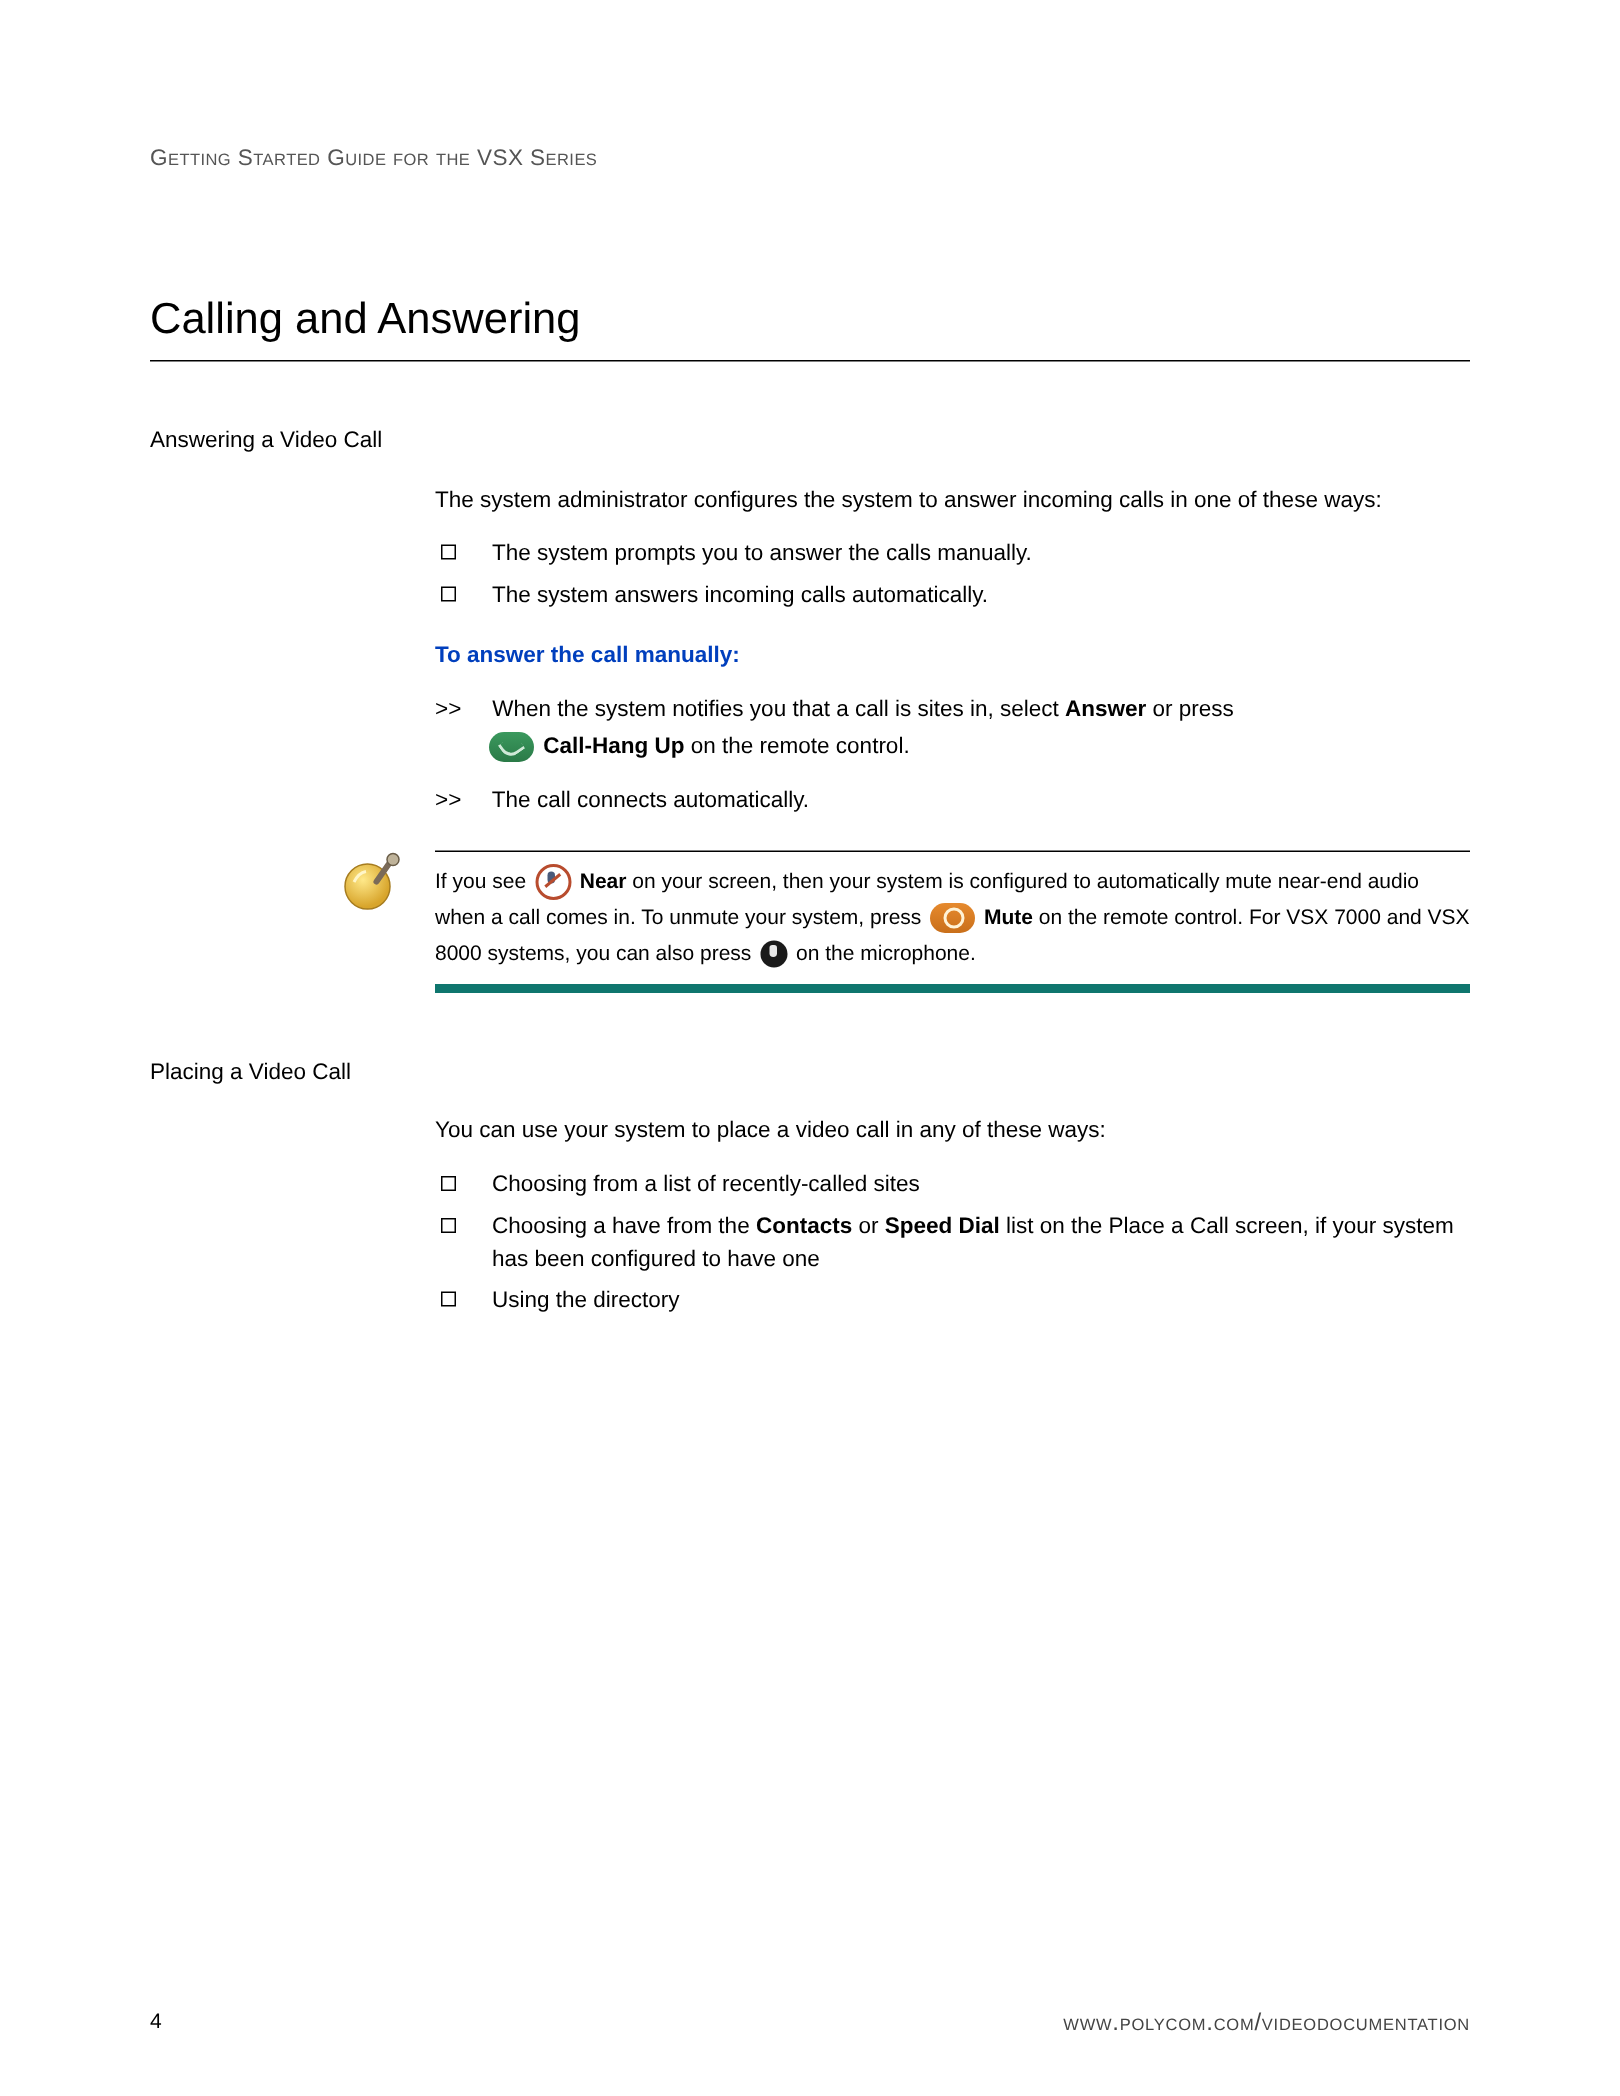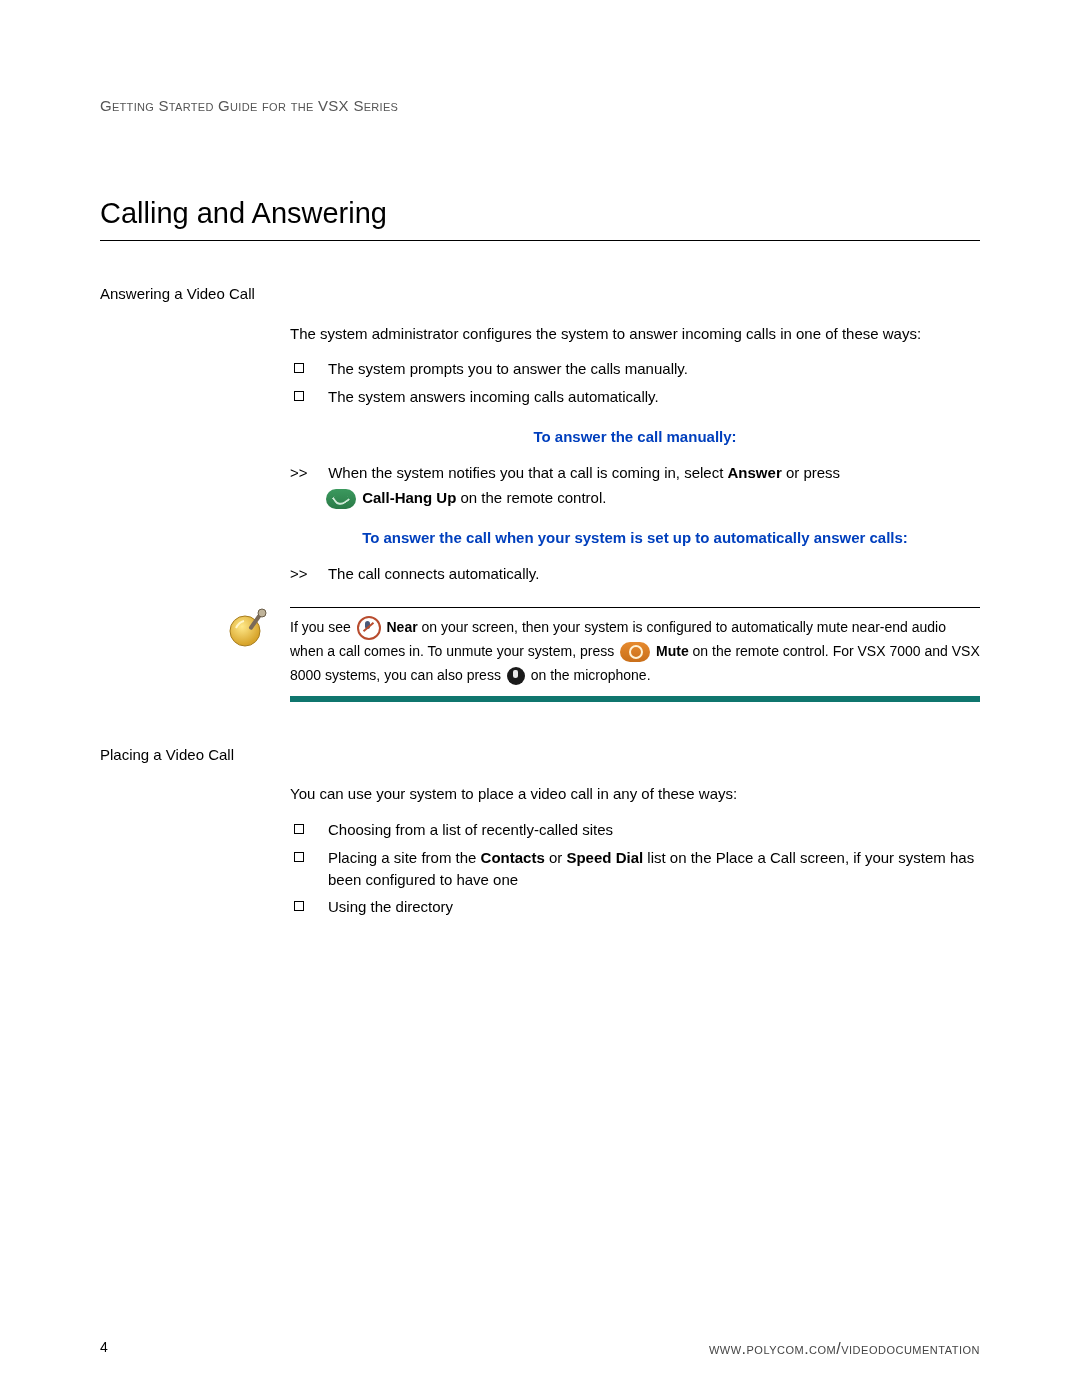--- a/index.html
+++ b/index.html
@@ -38,21 +38,20 @@
     margin: 42px 0 18px 0;
   }
   .body-col {
     margin-left: 190px;
   }
   p { margin: 0 0 14px 0; }
   .blue-head {
     color: #003fbd;
     font-weight: bold;
     margin: 18px 0 14px 0;
-    text-align: center;
   }
   ul.sq {
     list-style: none;
     padding: 0;
     margin: 0 0 10px 0;
   }
   ul.sq > li {
     position: relative;
     padding-left: 38px;
     margin-bottom: 6px;
@@ -225,29 +224,28 @@
     <ul class="sq">
       <li>The system prompts you to answer the calls manually.</li>
       <li>The system answers incoming calls automatically.</li>
     </ul>
 
     <p class="blue-head">To answer the call manually:</p>
 
     <div class="step-row">
       <span class="step-arrows">&gt;&gt;</span>
       <span class="step-body">
-        <span>When the system notifies you that a call is coming in, select </span><b>Answer</b><span> or press </span>
+        <span>When the system notifies you that a call is sites in, select </span><b>Answer</b><span> or press </span>
       </span>
       <div class="step-indent">
         <span class="ic ic-call"></span>
         <b>Call-Hang Up</b><span> on the remote control.</span>
       </div>
     </div>
 
-    <p class="blue-head">To answer the call when your system is set up to automatically answer calls:</p>
 
     <div class="step-row">
       <span class="step-arrows">&gt;&gt;</span>
       <span>The call connects automatically.</span>
     </div>
 
     <div class="note-wrap">
       <div class="note-icon-cell">
         <svg class="note-bell" viewBox="0 0 44 44">
           <radialGradient id="g1" cx="40%" cy="35%" r="60%">
@@ -274,21 +272,21 @@
     </div>
   </div>
 
   <h2 class="sec-title">Placing a Video Call</h2>
 
   <div class="body-col">
     <p>You can use your system to place a video call in any of these ways:</p>
     <ul class="sq">
       <li>Choosing from a list of recently-called sites</li>
       <li>
-        <span>Placing a site from the </span><b>Contacts</b><span> or </span><b>Speed Dial</b><span> list on the Place a Call screen, if your system has been configured to have one</span>
+        <span>Choosing a have from the </span><b>Contacts</b><span> or </span><b>Speed Dial</b><span> list on the Place a Call screen, if your system has been configured to have one</span>
       </li>
       <li>Using the directory</li>
     </ul>
   </div>
 
   <div class="page-footer">
     <span class="pg-num">4</span>
     <span class="pg-url">www.polycom.com/videodocumentation</span>
   </div>
 

